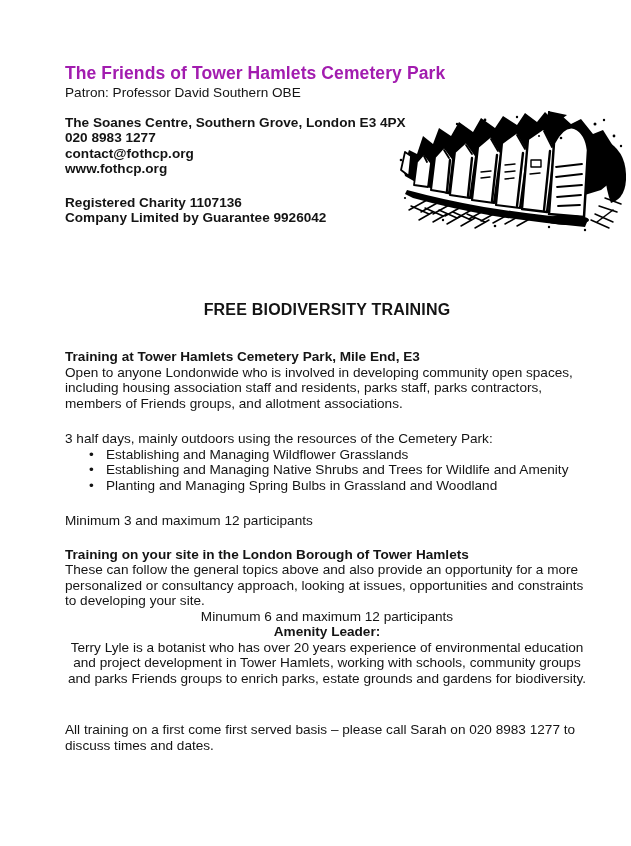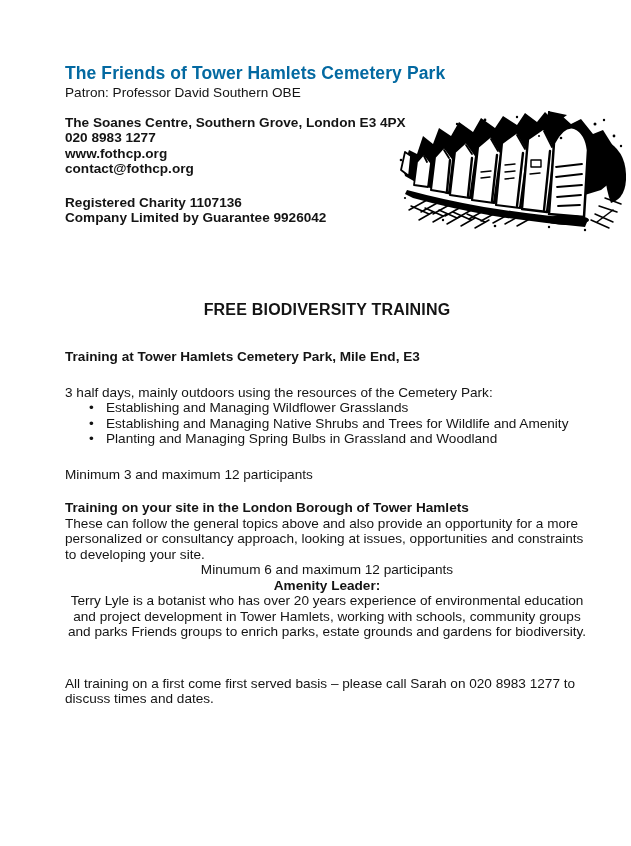--- a/index.html
+++ b/index.html
@@ -21,21 +21,21 @@
     left: 65px; top: 62px;
     width: 524px;
     font-size: 13.6px;
     line-height: 15.5px;
   }
   h1.org-name {
     margin: 0;
     font-size: 17.5px;
     line-height: 23px;
     font-weight: 700;
-    color: #0369a1;
+    color: #a21caf;
     letter-spacing: 0.1px;
     white-space: nowrap;
   }
   .patron-line { margin: 0; }
   .contact-block { margin-top: 14px; }
   .reg-block { margin-top: 18px; }
   .contact-block div, .reg-block div { margin: 0; font-weight: bold; }
 
   .illustration {
     position: absolute;
@@ -174,35 +174,36 @@
 
   <div class="content">
 
     <header>
       <h1 class="org-name">The Friends of Tower Hamlets Cemetery Park</h1>
       <div class="patron-line">Patron: Professor David Southern OBE</div>
 
       <div class="contact-block">
         <div>The Soanes Centre, Southern Grove, London E3 4PX</div>
         <div>020 8983 1277</div>
+        <div>contact@fothcp.org</div>
         <div>www.fothcp.org</div>
-        <div>contact@fothcp.org</div>
       </div>
 
       <div class="reg-block">
         <div>Registered Charity 1107136</div>
         <div>Company Limited by Guarantee 9926042</div>
       </div>
     </header>
 
     <main>
       <div class="flyer-title">FREE BIODIVERSITY TRAINING</div>
 
       <section class="mt-sec">
         <p class="bold">Training at Tower Hamlets Cemetery Park, Mile End, E3</p>
+        <p>Open to anyone Londonwide who is involved in developing community open spaces, including housing association staff and residents, parks staff, parks contractors, members of Friends groups, and allotment associations.</p>
       </section>
 
       <section class="mt-para">
         <p>3 half days, mainly outdoors using the resources of the Cemetery Park:</p>
         <ul class="bullets">
           <li>
             <span class="bullet-dot">•</span>
             <span>Establishing and Managing Wildflower Grasslands</span>
           </li>
           <li>

